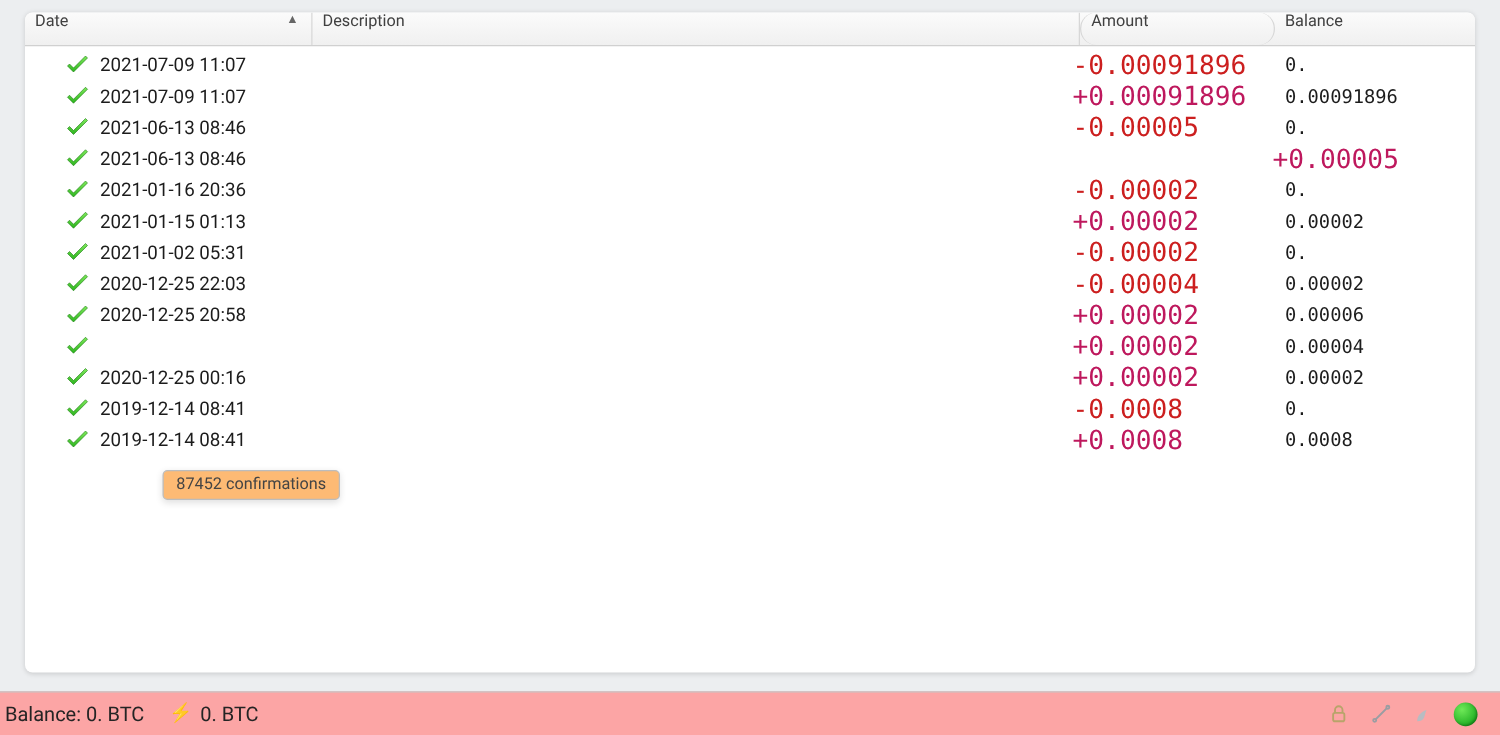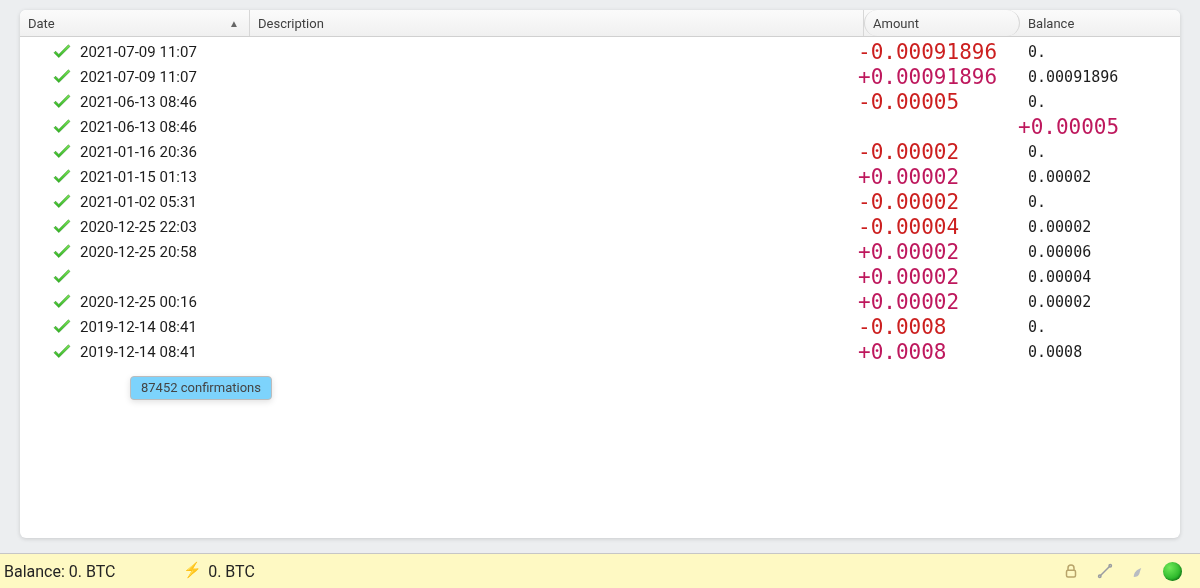--- a/index.html
+++ b/index.html
@@ -26,21 +26,21 @@
     align-items: stretch;
     height: 26px;
     background: linear-gradient(#fbfbfb,#f0f0f0);
     border-bottom: 1px solid #d0d0d0;
     font-size: 13px;
     color: #404040;
     user-select: none;
   }
   .header-cell {
     display: flex;
-    align-items: center;
+    align-items: flex-start;
     padding: 0 8px;
     border-right: 1px solid #d7d7d7;
     position: relative;
     cursor: pointer;
     box-sizing: border-box;
   }
   .header-cell:last-child { border-right: none; }
   .hc-date { width: 230px; }
   .hc-desc { flex: 1 1 auto; }
   .hc-amt  { width: 156px; border-left: 1px solid #d7d7d7; border-radius: 13px; }
@@ -95,40 +95,39 @@
   .neg { color: #cc1f1f; }
   .pos { color: #be185d; }
   .check-icon {
     width: 20px; height: 16px; position: relative;
   }
   .check-icon svg { width: 20px; height: 16px; }
   .tooltip {
     position: absolute;
     left: 110px;
     top: 366px;
-    background: #7dd3fc;
+    background: #fdba74;
     border: 1px solid #bcbcbc;
     border-radius: 4px;
     padding: 3px 10px 4px 10px;
     font-size: 13px;
     color: #444;
     box-shadow: 0 2px 6px rgba(0,0,0,0.12);
   }
   .statusbar {
     position: absolute;
     left: 0; right: 0; bottom: 0;
     height: 34px;
     border-top: 1px solid #c6c6c6;
-    background: #fef9c3;
+    background: #fca5a5;
     display: flex;
     align-items: center;
     padding: 0 18px 0 0;
     font-size: 16px;
     color: #242424;
-    gap: 48px;
   }
   .status-balance { padding-left: 4px; }
   .status-seed {
     display: inline-flex;
     align-items: center;
     margin-left: 20px;
     gap: 6px;
   }
   .bolt {
     font-size: 15px;

